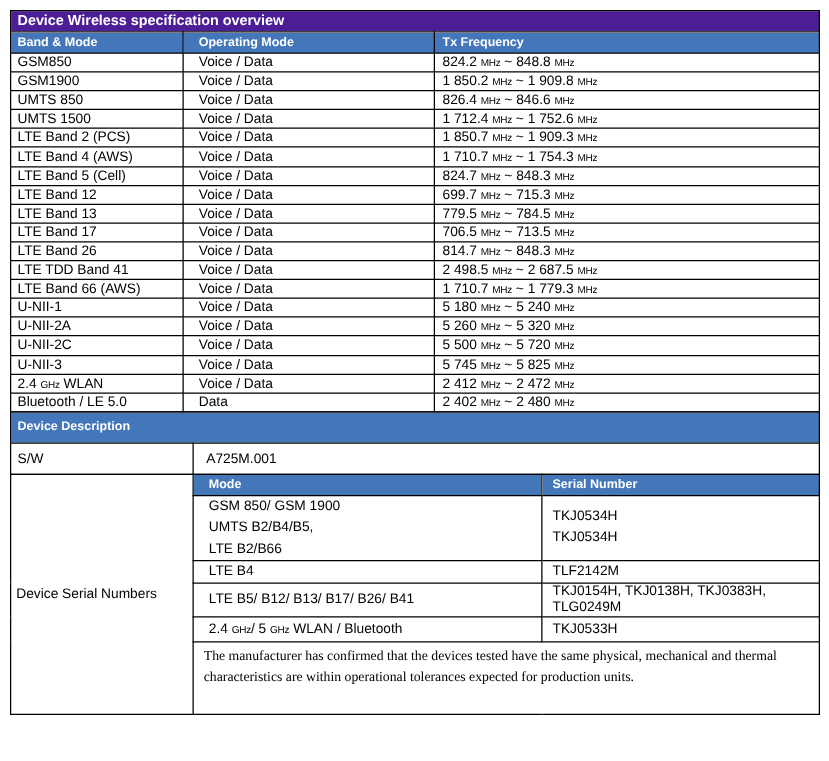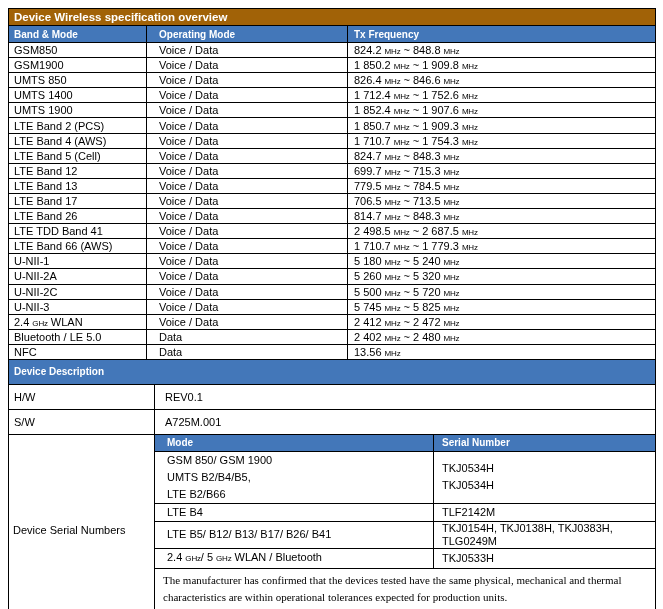--- a/index.html
+++ b/index.html
@@ -12,21 +12,21 @@
   .doc { padding:8px 0 0 8px; }
   table { border-collapse:collapse; table-layout:fixed; width:647px; }
   #desc-table, #serial-table { margin-top:-1px; }
   td, th {
     border:1px solid #000;
     font-size:11px; font-weight:normal; text-align:left;
     vertical-align:middle; padding:0; overflow:hidden;
   }
   
   .bar-dark {
-    background:#a16207; color:#fff; font-weight:bold;
+    background:#4c1d95; color:#fff; font-weight:bold;
     font-size:11.5px; height:17px; padding-left:5px;
   }
   .bar-blue {
     background:#4377b9; color:#fff; font-weight:bold;
     font-size:10px; height:17px;
   }
   
   .c1 { padding-left:5px; }
   .c2 { padding-left:12px; }
   .c3 { padding-left:6px; }
@@ -83,28 +83,23 @@
           <td class="c1">GSM1900</td>
           <td class="c2">Voice / Data</td>
           <td class="c3">1 850.2 <span class="u">MHz</span> ~ 1 909.8 <span class="u">MHz</span></td>
         </tr>
         <tr>
           <td class="c1">UMTS 850</td>
           <td class="c2">Voice / Data</td>
           <td class="c3">826.4 <span class="u">MHz</span> ~ 846.6 <span class="u">MHz</span></td>
         </tr>
         <tr>
-          <td class="c1">UMTS 1400</td>
+          <td class="c1">UMTS 1500</td>
           <td class="c2">Voice / Data</td>
           <td class="c3">1 712.4 <span class="u">MHz</span> ~ 1 752.6 <span class="u">MHz</span></td>
-        </tr>
-        <tr>
-          <td class="c1">UMTS 1900</td>
-          <td class="c2">Voice / Data</td>
-          <td class="c3">1 852.4 <span class="u">MHz</span> ~ 1 907.6 <span class="u">MHz</span></td>
         </tr>
         <tr>
           <td class="c1">LTE Band 2 (PCS)</td>
           <td class="c2">Voice / Data</td>
           <td class="c3">1 850.7 <span class="u">MHz</span> ~ 1 909.3 <span class="u">MHz</span></td>
         </tr>
         <tr>
           <td class="c1">LTE Band 4 (AWS)</td>
           <td class="c2">Voice / Data</td>
           <td class="c3">1 710.7 <span class="u">MHz</span> ~ 1 754.3 <span class="u">MHz</span></td>
@@ -166,41 +161,32 @@
         </tr>
         <tr>
           <td class="c1">2.4 <span class="u">GHz</span> WLAN</td>
           <td class="c2">Voice / Data</td>
           <td class="c3">2 412 <span class="u">MHz</span> ~ 2 472 <span class="u">MHz</span></td>
         </tr>
         <tr>
           <td class="c1">Bluetooth / LE 5.0</td>
           <td class="c2">Data</td>
           <td class="c3">2 402 <span class="u">MHz</span> ~ 2 480 <span class="u">MHz</span></td>
-        </tr>
-        <tr>
-          <td class="c1">NFC</td>
-          <td class="c2">Data</td>
-          <td class="c3">13.56 <span class="u">MHz</span></td>
         </tr>
       </tbody>
   </table>
 
   <table id="desc-table">
     <colgroup>
         <col style="width:146px">
         <col style="width:501px">
       </colgroup>
     <tbody>
       <tr>
         <td class="bar-blue" style="padding-left:5px" colspan="2">Device Description</td>
-      </tr>
-      <tr>
-        <td class="dd-label">H/W</td>
-        <td class="dd-value">REV0.1</td>
       </tr>
       <tr>
         <td class="dd-label">S/W</td>
         <td class="dd-value">A725M.001</td>
       </tr>
     </tbody>
   </table>
 
   <table id="serial-table">
     <colgroup>

